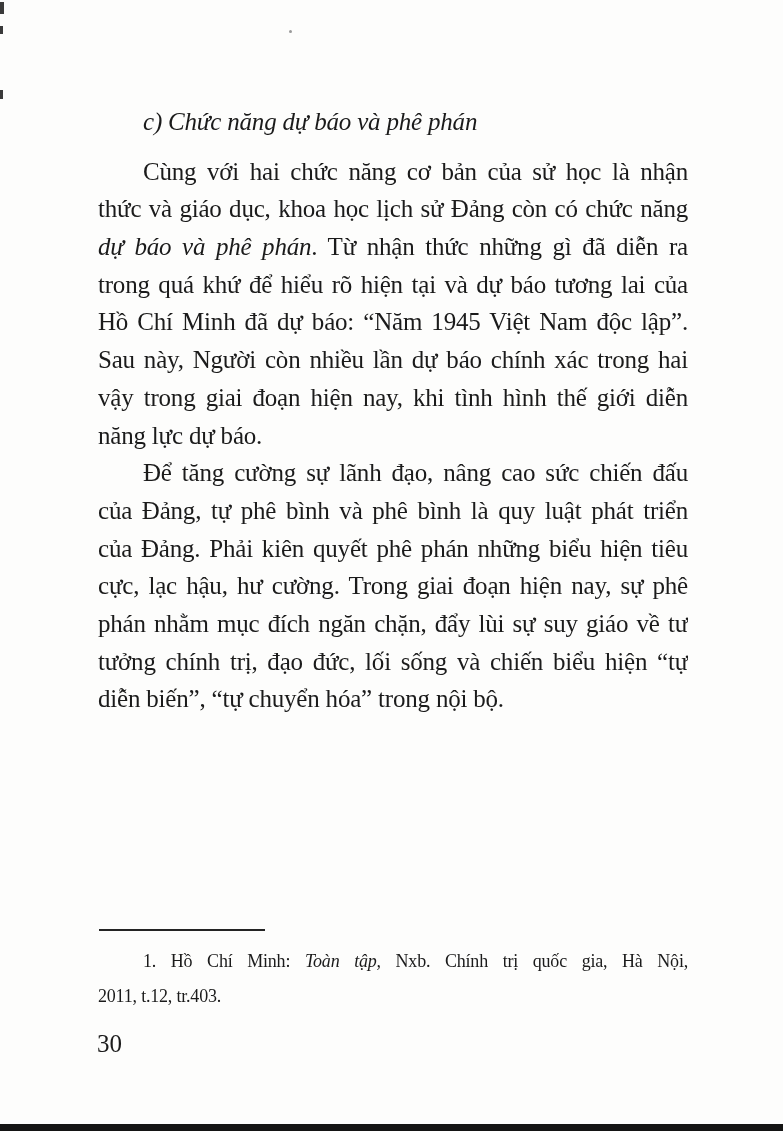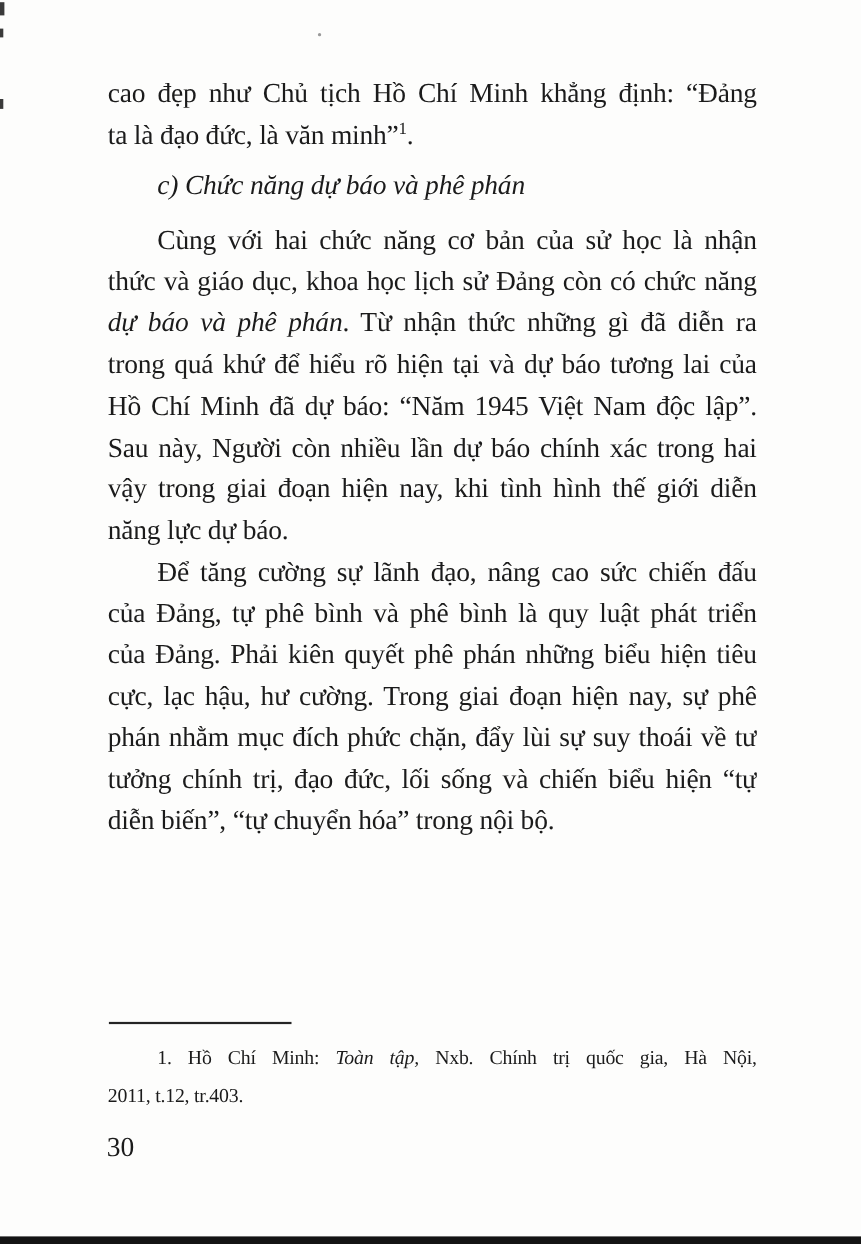--- a/index.html
+++ b/index.html
@@ -24,21 +24,21 @@
   .textblock{
     position:absolute;
     left:98px;top:67px;
     width:590px;
     font-size:25px;
     letter-spacing:-0.2px;
     line-height:var(--lh);
   }
   .block{margin:0;padding:0;}
   .block.heading{
-    margin-top:8px;
+    margin-top:36px;
     margin-bottom:12px;
     font-style:italic;
   }
   .line{
     text-align:justify;
     text-align-last:justify;
     height:var(--lh);
     overflow:hidden;
   }
   .line.last{text-align-last:left;}
@@ -88,43 +88,39 @@
 <body>
 
 <div class="page">
 
   <span class="edge-mark m1"></span>
   <span class="edge-mark m2"></span>
   <span class="edge-mark m3"></span>
   <span class="speck s1"></span>
 
   <div class="textblock" id="textblock">
-      <div class="block paragraph">
-        <div class="line"><span>cao đẹp như Chủ tịch Hồ Chí Minh khẳng định: “Đảng</span></div>
-        <div class="line last"><span>ta là đạo đức, là văn minh”</span><span class="sup">1</span><span>.</span></div>
-      </div>
       <div class="block heading">
         <div class="line last indent"><span class="italic">c) Chức năng dự báo và phê phán</span></div>
       </div>
       <div class="block paragraph">
         <div class="line indent"><span>Cùng với hai chức năng cơ bản của sử học là nhận</span></div>
         <div class="line"><span>thức và giáo dục, khoa học lịch sử Đảng còn có chức năng</span></div>
         <div class="line"><span class="italic">dự báo và phê phán</span><span>. Từ nhận thức những gì đã diễn ra</span></div>
         <div class="line"><span>trong quá khứ để hiểu rõ hiện tại và dự báo tương lai của</span></div>
         <div class="line"><span>Hồ Chí Minh đã dự báo: “Năm 1945 Việt Nam độc lập”.</span></div>
         <div class="line"><span>Sau này, Người còn nhiều lần dự báo chính xác trong hai</span></div>
         <div class="line"><span>vậy trong giai đoạn hiện nay, khi tình hình thế giới diễn</span></div>
         <div class="line last"><span>năng lực dự báo.</span></div>
       </div>
       <div class="block paragraph">
         <div class="line indent"><span>Để tăng cường sự lãnh đạo, nâng cao sức chiến đấu</span></div>
         <div class="line"><span>của Đảng, tự phê bình và phê bình là quy luật phát triển</span></div>
         <div class="line"><span>của Đảng. Phải kiên quyết phê phán những biểu hiện tiêu</span></div>
         <div class="line"><span>cực, lạc hậu, hư cường. Trong giai đoạn hiện nay, sự phê</span></div>
-        <div class="line"><span>phán nhằm mục đích phức chặn, đẩy lùi sự suy thoái về tư</span></div>
+        <div class="line"><span>phán nhằm mục đích ngăn chặn, đẩy lùi sự suy giáo về tư</span></div>
         <div class="line"><span>tưởng chính trị, đạo đức, lối sống và chiến biểu hiện “tự</span></div>
         <div class="line last"><span>diễn biến”, “tự chuyển hóa” trong nội bộ.</span></div>
       </div>
     </div>
 
   <div class="footnote-rule"></div>
   <div class="footnote" id="footnote">
       <div class="line indent"><span>1. Hồ Chí Minh: </span><span class="italic">Toàn tập,</span><span> Nxb. Chính trị quốc gia, Hà Nội,</span></div>
       <div class="line last"><span>2011, t.12, tr.403.</span></div>
     </div>

